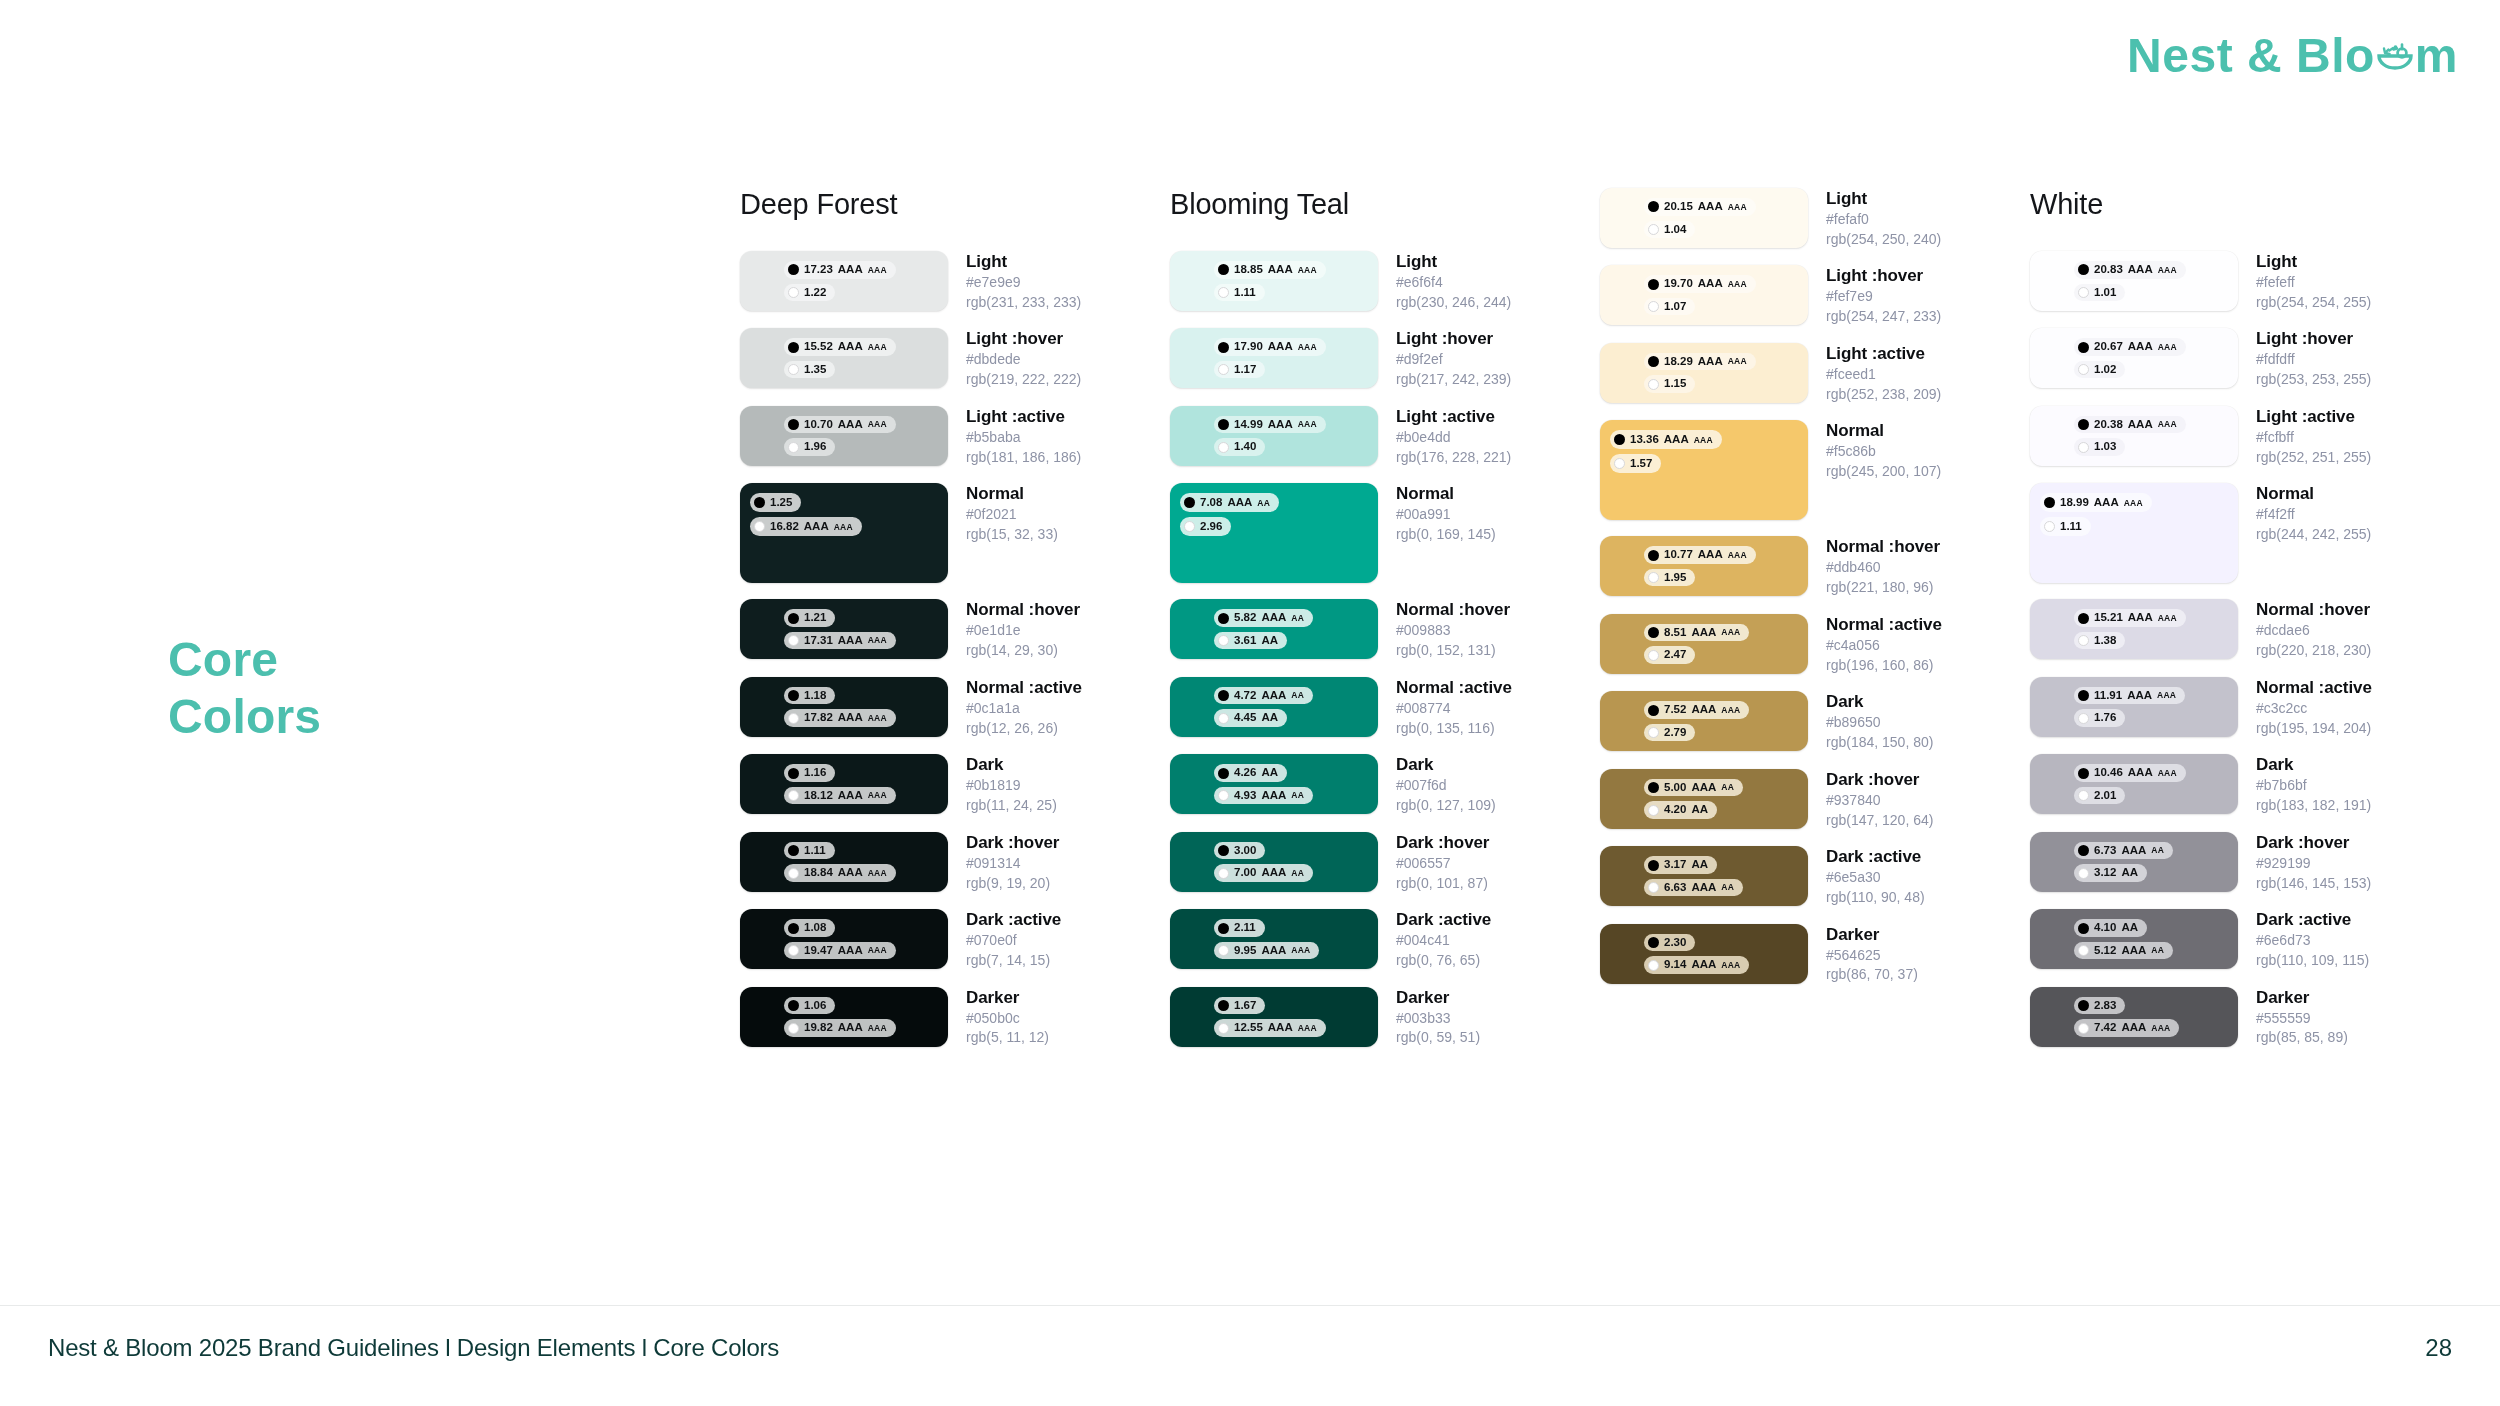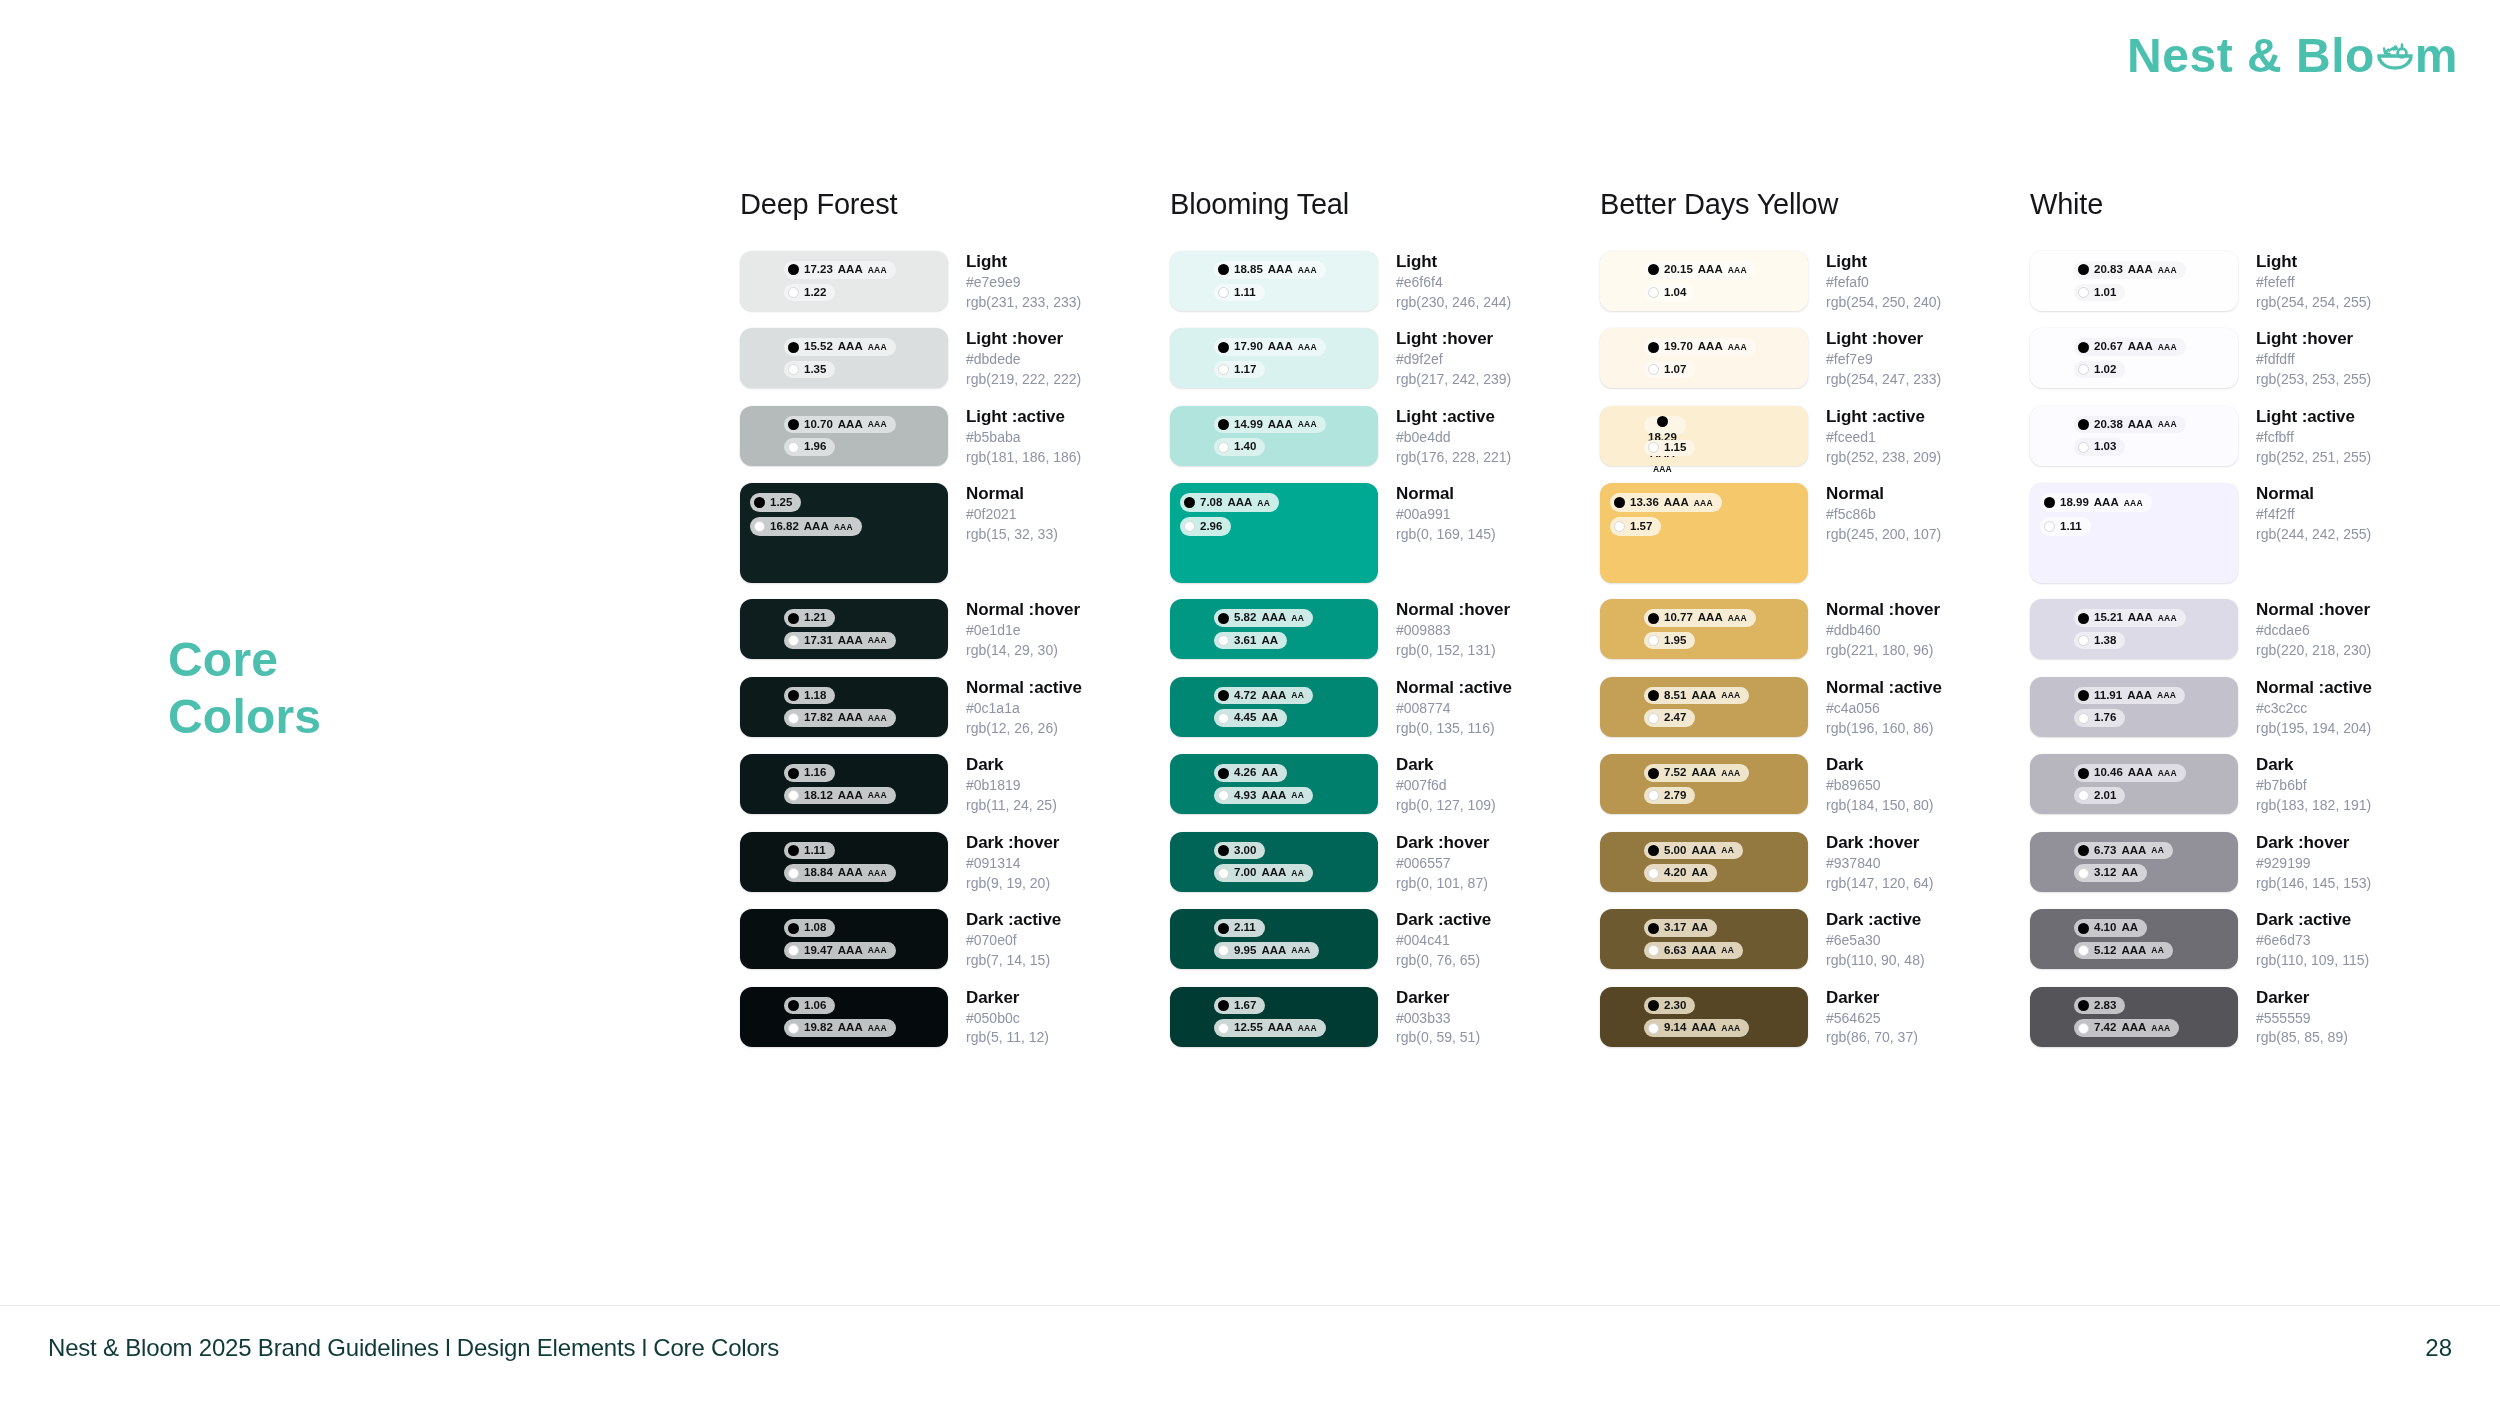--- a/index.html
+++ b/index.html
@@ -509,21 +509,20 @@
             </div>
             <div class="meta">
               <div class="name">Darker</div>
               <div class="hex">#003b33</div>
               <div class="rgb">rgb(0, 59, 51)</div>
             </div>
           </div>
         </div>
       </div>
       <div class="col">
-        <div class="col-title">Better Days Yellow</div>
         <div class="rows">
           <div class="row">
             <div class="swatch h-small" style="background: rgb(254, 250, 240);">
               <div class="pill" style="background: rgb(254, 252, 247);">
                 <span class="dot black"></span>
                 <span>20.15</span>
                 <span class="lvl">AAA</span>
                 <span class="lvl-sm">AAA</span>
               </div>
               <div class="pill" style="background: rgb(254, 252, 247);">
@@ -551,21 +550,21 @@
               </div>
             </div>
             <div class="meta">
               <div class="name">Light :hover</div>
               <div class="hex">#fef7e9</div>
               <div class="rgb">rgb(254, 247, 233)</div>
             </div>
           </div>
           <div class="row">
             <div class="swatch h-small" style="background: rgb(252, 238, 209);">
-              <div class="pill" style="background: rgb(253, 245, 230); flex-direction: column;">
+              <div class="pill" style="background: rgb(253, 245, 230);">
                 <span class="dot black"></span>
                 <span>18.29</span>
                 <span class="lvl">AAA</span>
                 <span class="lvl-sm">AAA</span>
               </div>
               <div class="pill" style="background: rgb(253, 245, 230);">
                 <span class="dot white"></span>
                 <span>1.15</span>
               </div>
             </div>

